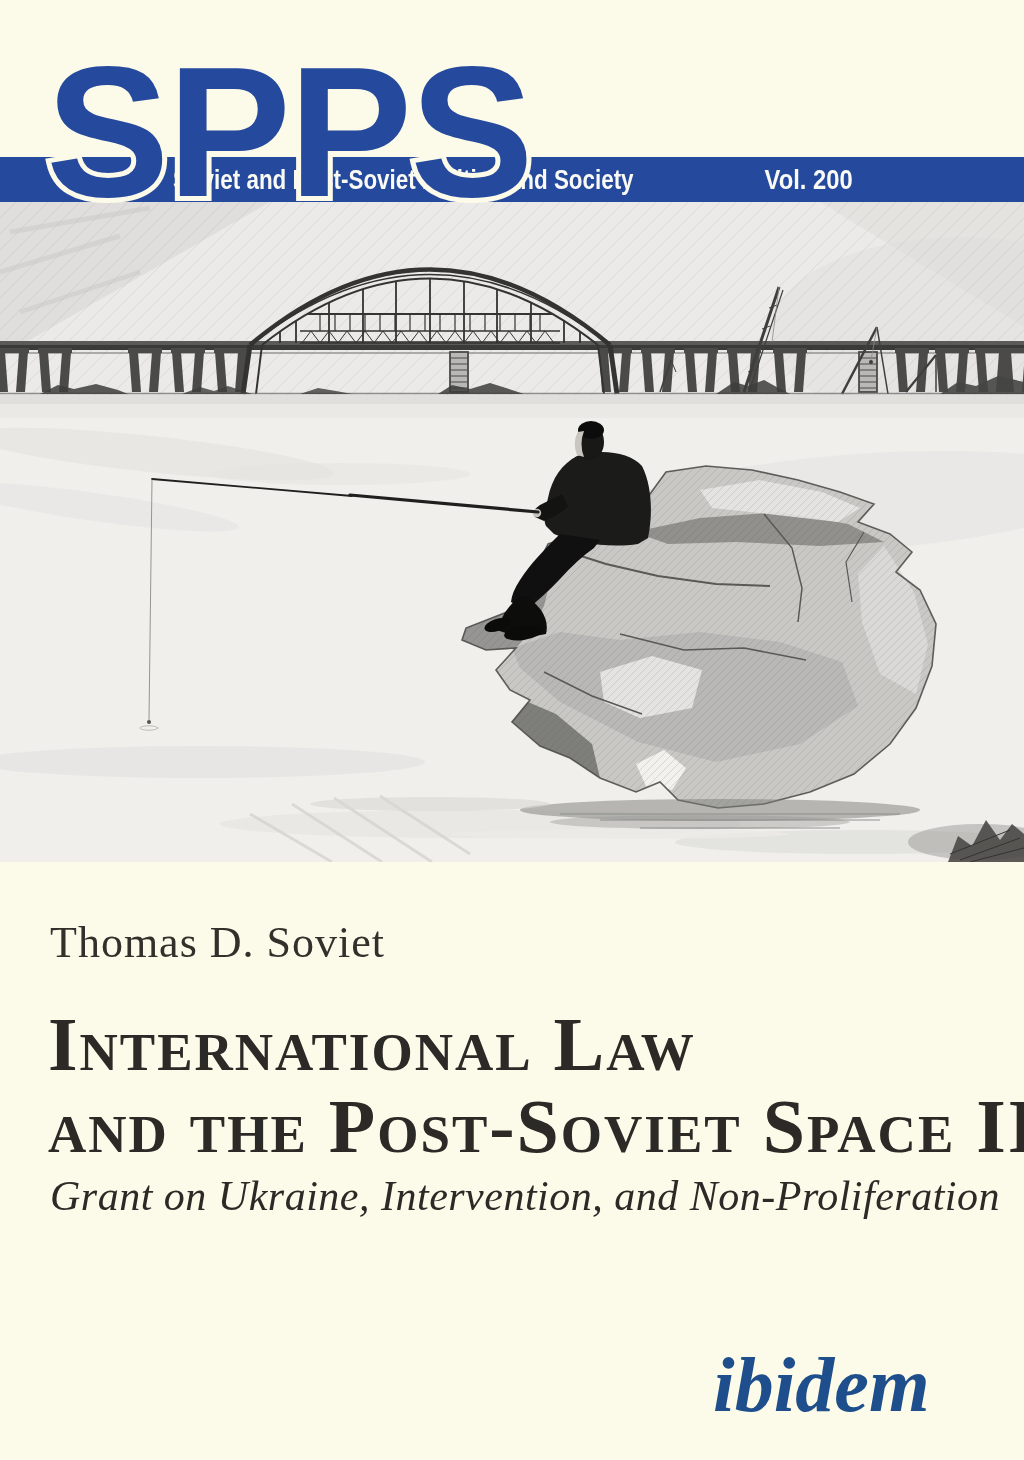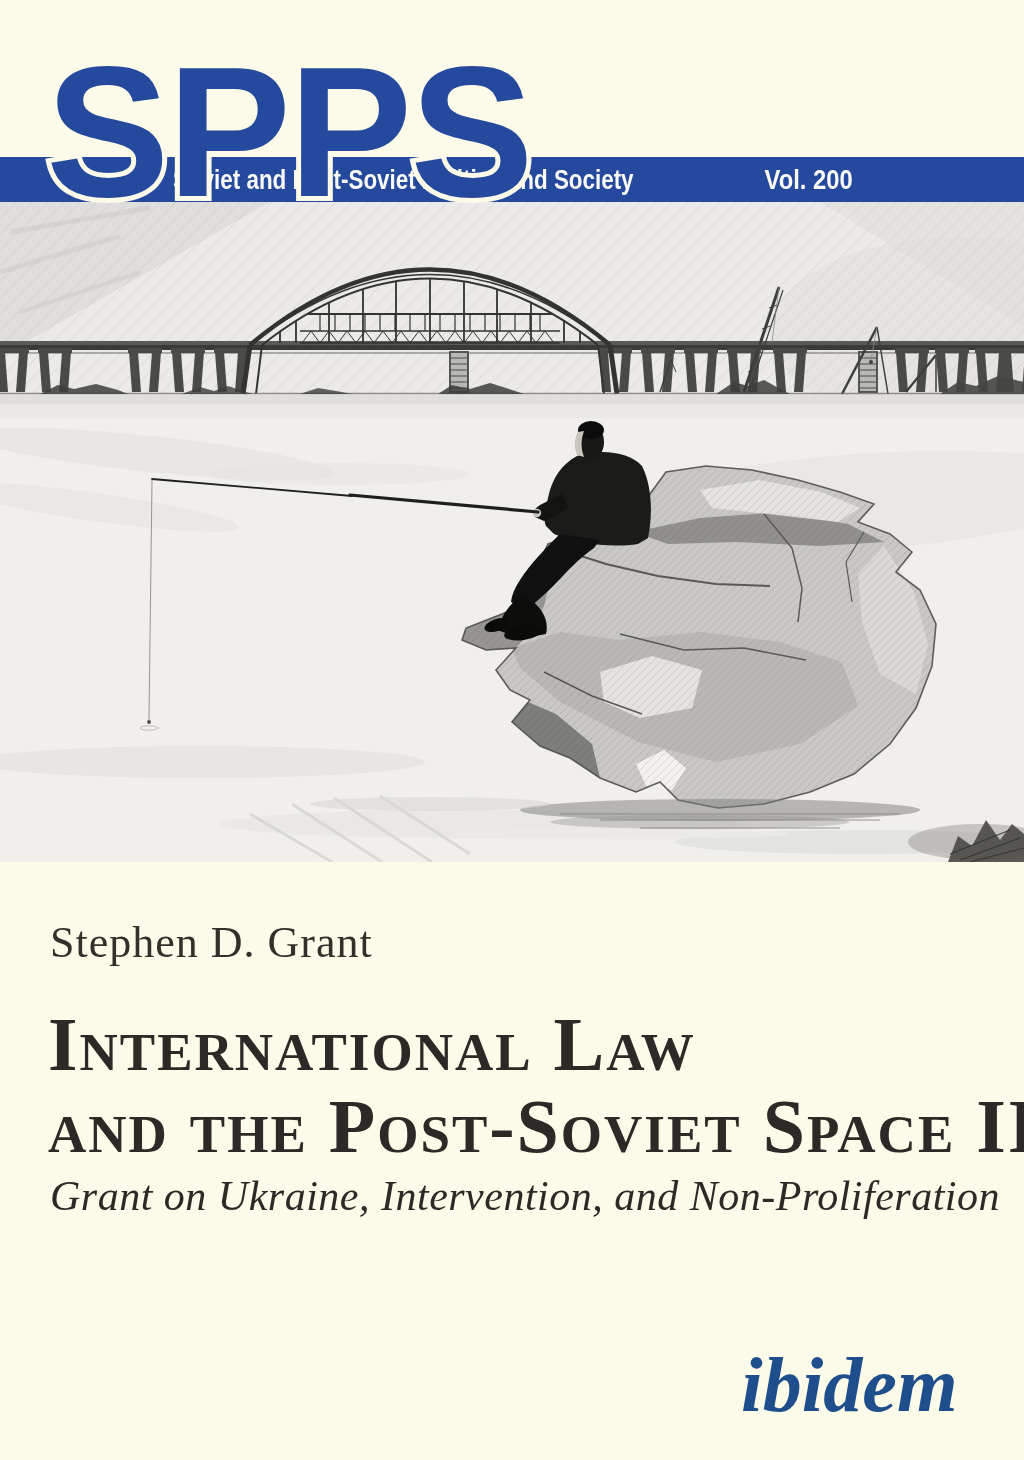--- a/index.html
+++ b/index.html
@@ -60,21 +60,21 @@
     font-family:"Liberation Serif", serif;
     font-style:italic; font-size:42px; line-height:52px;
     letter-spacing:0.5px; color: var(--ink,#2B2A26); white-space:nowrap;
   }
   .foreword {
     position:absolute; left:50px; top:1267px;
     font-family:"Liberation Serif", serif;
     font-size:38px; line-height:46px; color:#32302B; white-space:nowrap;
   }
   .publisher {
-    position:absolute; left:741px; top:1345px; width:230px;
+    position:absolute; left:713px; top:1345px; width:230px;
     font-family:"Liberation Serif", serif;
     font-size:78px; line-height:80px; font-weight:bold; font-style:italic;
     color: var(--publisher-blue,#1F4E8C); text-align:left; white-space:nowrap;
   }
 </style>
 </head>
 <body>
 
 <div class="cover">
 
@@ -243,21 +243,21 @@
       </g>
 
       <g>
         <ellipse cx="980" cy="640" rx="72" ry="18" fill="#9b9a97" opacity="0.5"></ellipse>
         <path d="M948 660 L958 634 L972 644 L986 618 L1000 638 L1012 622 L1024 632 L1024 660 Z" fill="#4a4947" opacity="0.9"></path>
         <path d="M950 652 L1010 628 M960 658 L1020 636 M970 660 L1024 646" stroke="#333331" stroke-width="1"></path>
       </g>
     </svg>
   </div>
 
-  <div class="author">Stephen D. Grant</div>
+  <div class="author">Thomas D. Soviet</div>
 
   <div class="title">
     <div>International Law</div>
     <div>and the Post-Soviet Space II</div>
   </div>
 
   <div class="subtitle">Grant on Ukraine, Intervention, and Non-Proliferation</div>
 
 
   <div class="publisher">ibidem</div>

